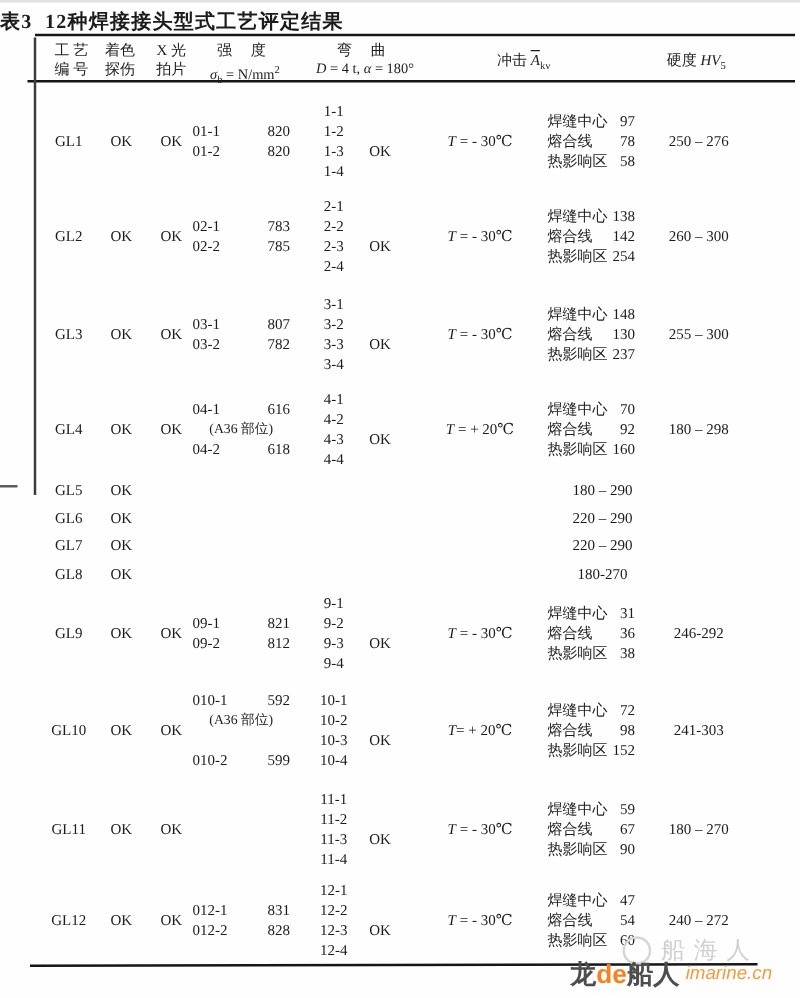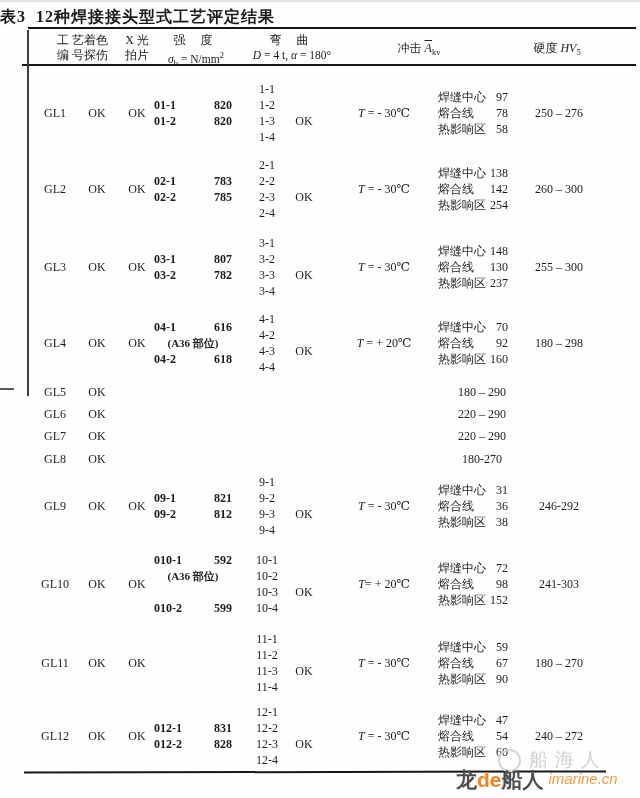--- a/index.html
+++ b/index.html
@@ -11,42 +11,42 @@
   .rule{position:absolute;background:#161616;}
   .rule-top{left:28px;right:4px;top:27px;height:2px;}
   .rule-head{left:22px;right:4px;top:64px;height:1.5px;}
   .rule-bottom{left:24px;width:582px;top:771px;height:2px;transform:rotate(-0.12deg);}
   .v-artifact{position:absolute;left:27px;top:30px;width:2px;height:366px;background:#3c3c3c;}
   .dash-artifact{position:absolute;left:0;top:388px;width:14px;height:2px;background:#5a5a5a;}
 
   
   .hdr{position:absolute;top:33px;font-size:12px;line-height:15px;text-align:center;white-space:nowrap;}
   .hdr .h-f{font-size:11.5px;}
-  .h-c1{left:30px;width:54px;text-align:right;}
+  .h-c1{left:30px;width:54px;}
   .h-c2{left:76px;width:40px;}
   .h-c3{left:114px;width:46px;}
   .h-c4{left:148px;width:96px;}
   .h-c5{left:240px;width:104px;}
   .h-c6{left:367px;width:104px;line-height:30px;}
   .h-c7{left:512px;width:90px;line-height:30px;}
   sub{font-size:8.5px;}
   sup{font-size:8.5px;}
   .ovl{text-decoration:overline;}
   .ls{letter-spacing:6px;}
 
   
   #rows{position:absolute;top:75px;left:0;right:0;}
   .row-block{position:relative;width:100%;}
   .col{position:absolute;top:0;bottom:0;display:flex;flex-direction:column;
        justify-content:center;font-size:12px;line-height:16px;}
   .col-c{text-align:center;align-items:center;}
   .c-id{left:28px;width:54px;}
   .c-pt{left:78px;width:38px;}
   .c-xray{left:118px;width:38px;}
-  .c-strength{left:154px;width:78px;font-weight:bold;}
+  .c-strength{left:154px;width:78px;}
   .s-line{display:flex;justify-content:space-between;}
   .s-note{text-align:center;font-size:11px;white-space:nowrap;}
   .s-gap{height:16px;}
   .c-bend{left:246px;width:42px;text-align:center;align-items:center;}
   .c-bendok{left:288px;width:32px;transform:translateY(8px);}
   .c-temp{left:336px;width:96px;}
   .c-impact{left:438px;width:70px;white-space:nowrap;}
   .i-line{display:flex;justify-content:space-between;}
   .c-hard{left:518px;width:82px;}
   .c-val58{left:444px;width:76px;}

